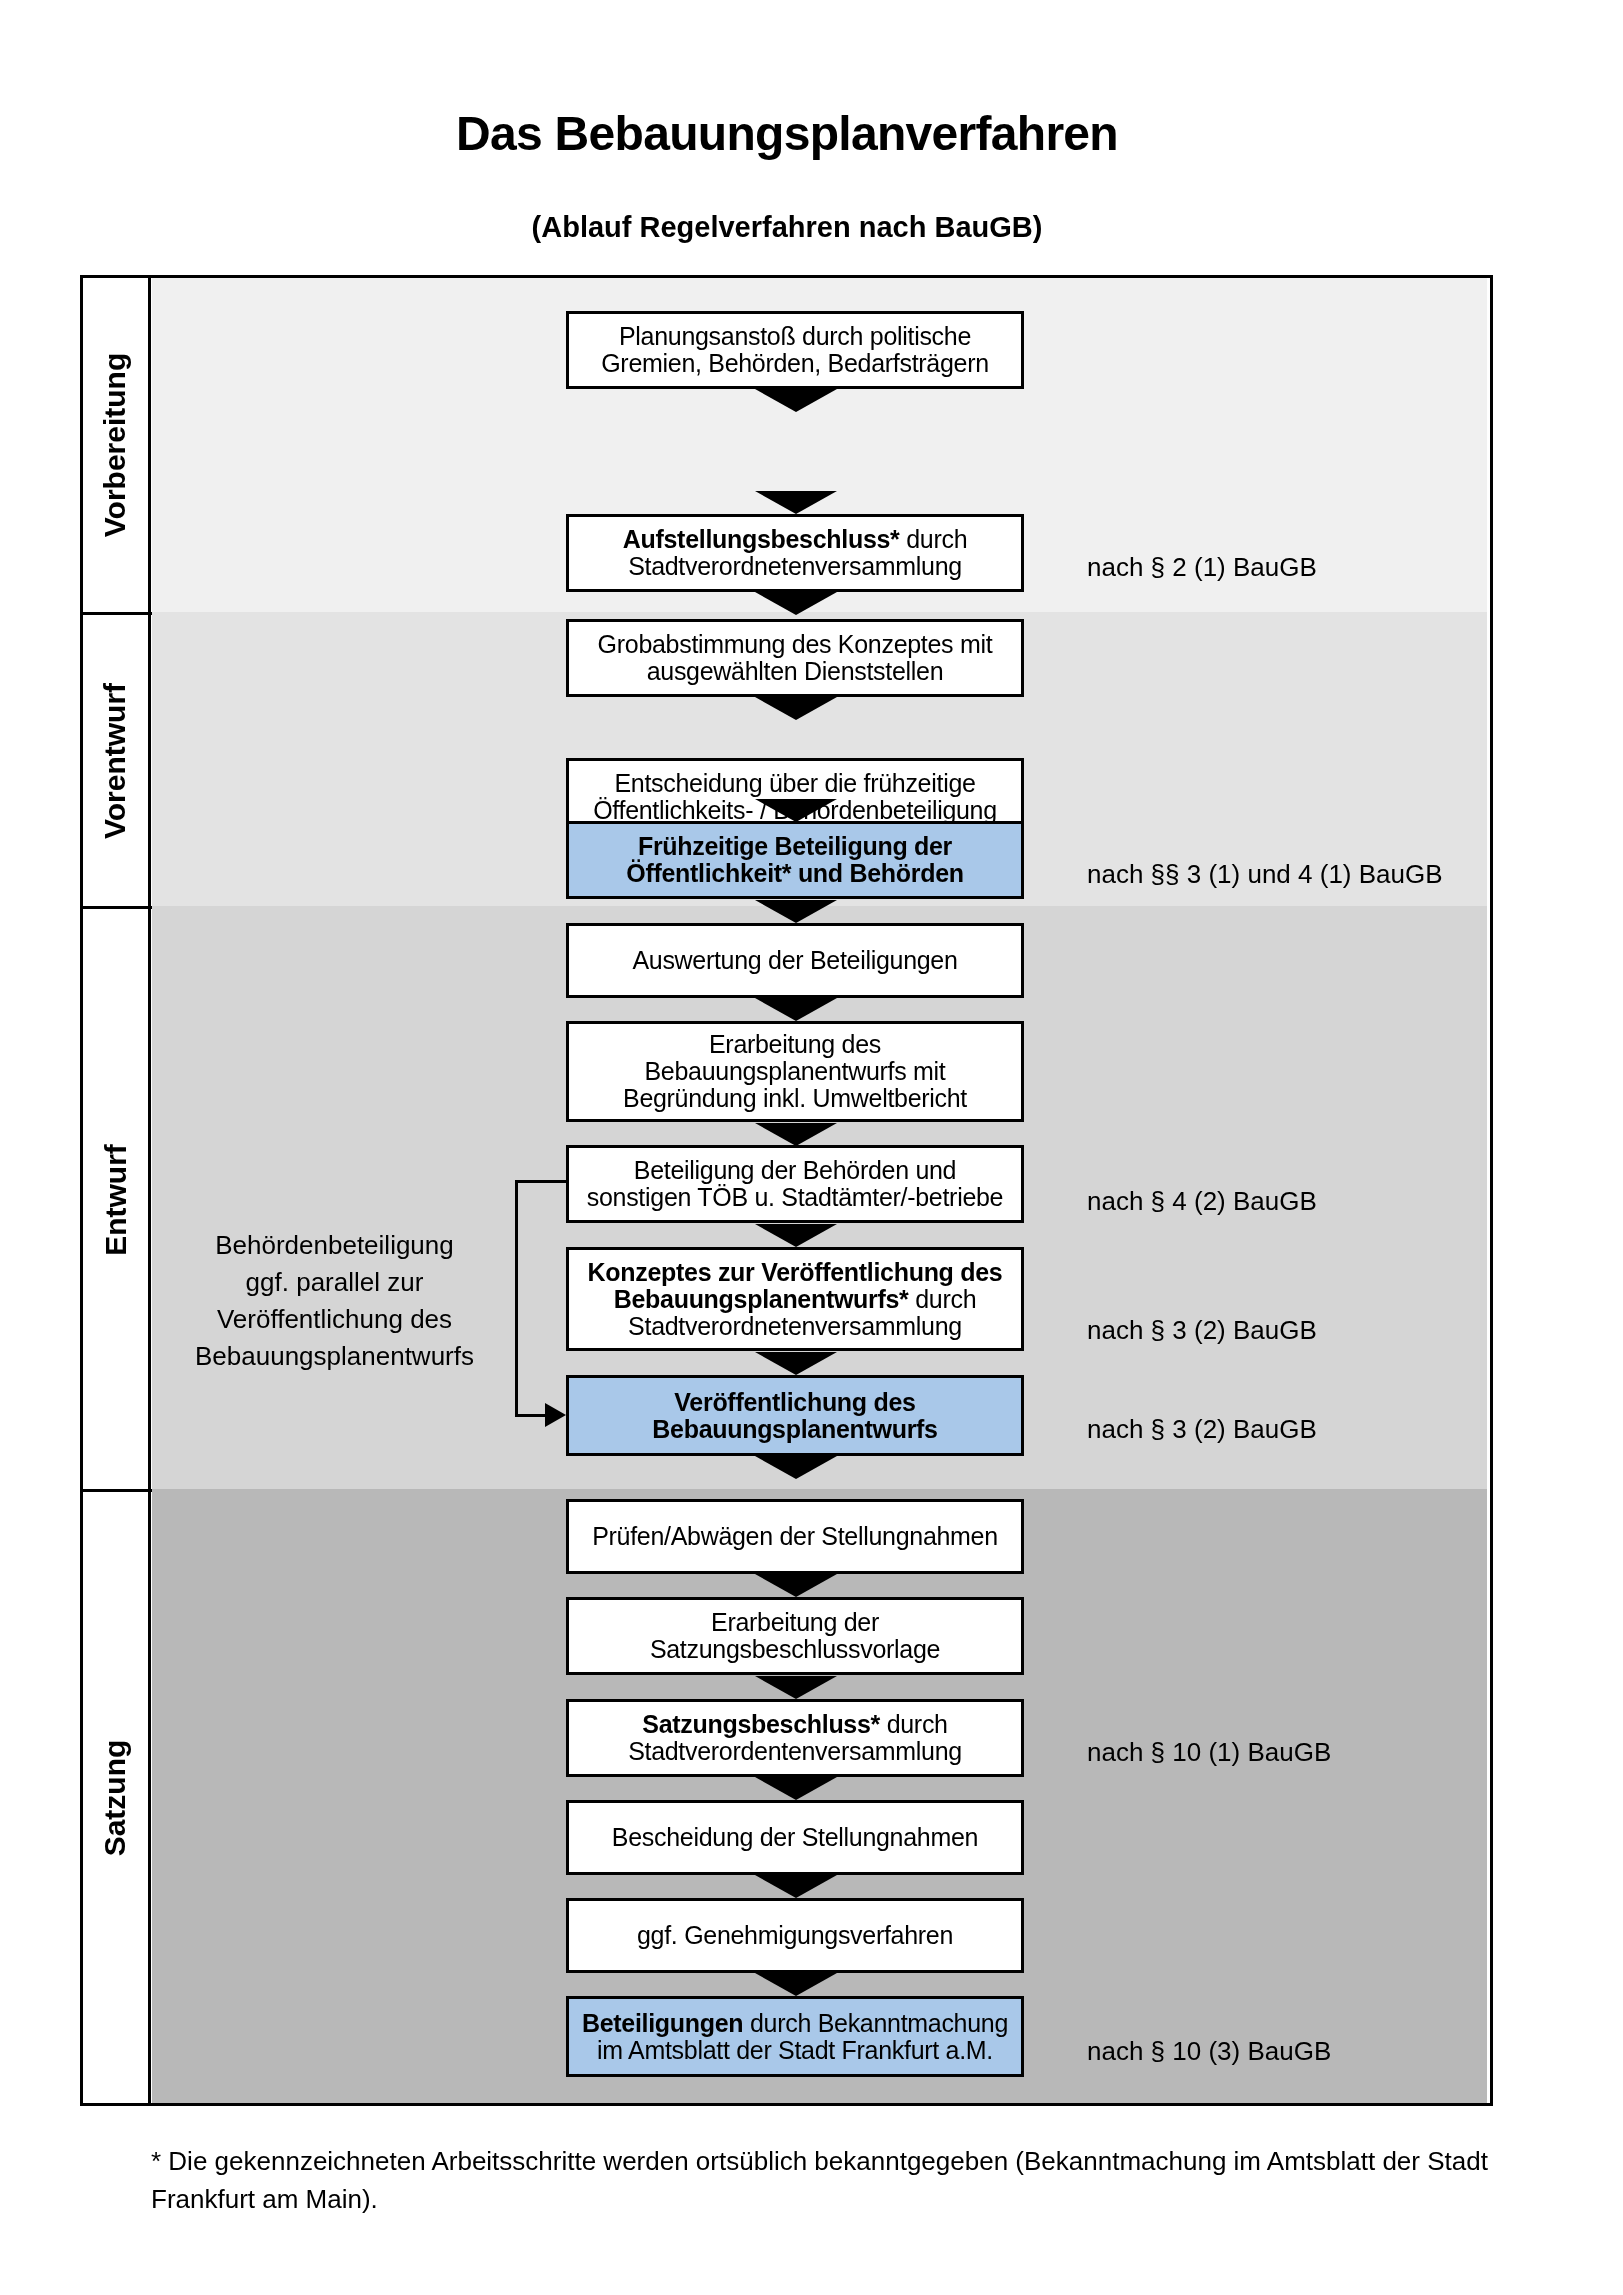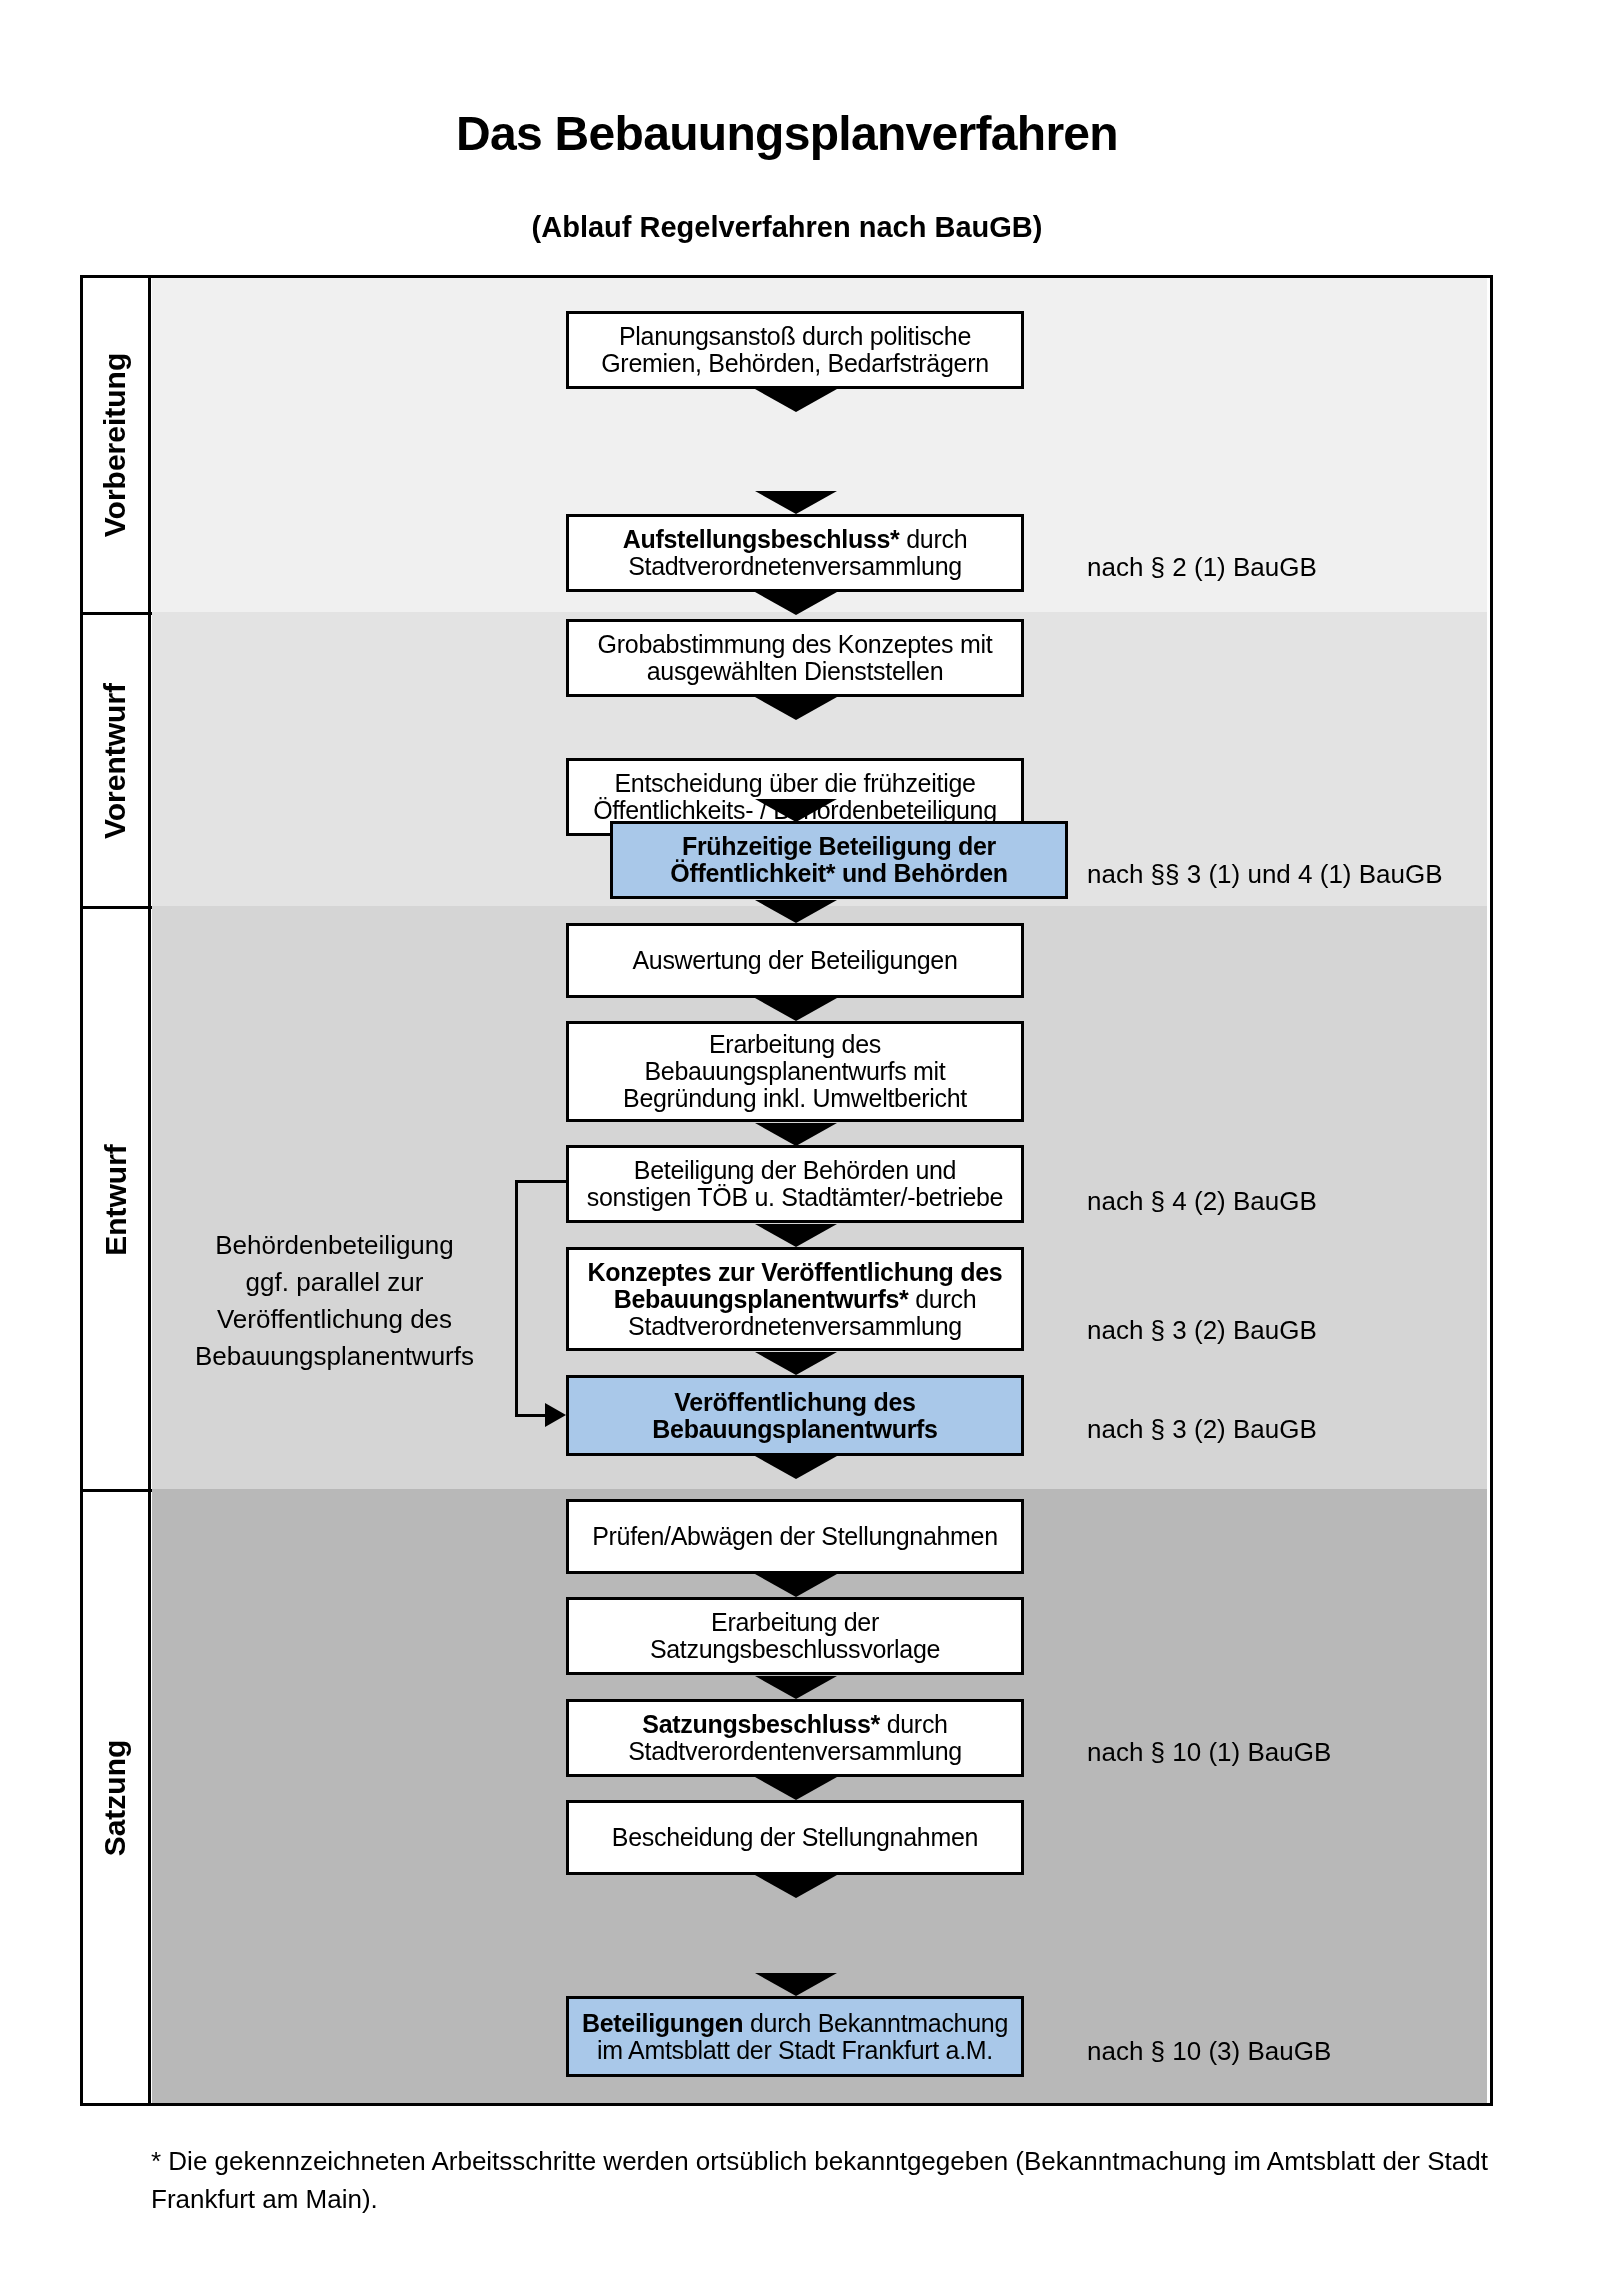--- a/index.html
+++ b/index.html
@@ -107,21 +107,21 @@
 Stadtverordnetenversammlung</span></div>
   </div>
   <div class="fbox" style="top:619px;height:72px">
     <div class="fbox-label"><b></b><span>Grobabstimmung des Konzeptes mit
 ausgewählten Dienststellen</span></div>
   </div>
   <div class="fbox" style="top:758px;height:72px">
     <div class="fbox-label"><b></b><span>Entscheidung über die frühzeitige
 Öffentlichkeits- / Behördenbeteiligung</span></div>
   </div>
-  <div class="fbox" style="top: 821px; height: 72px; background-color: rgb(169, 200, 233); margin-left: 44px;">
+  <div class="fbox" style="top: 821px; height: 72px; background-color: rgb(169, 200, 233);">
     <div class="fbox-label"><b>Frühzeitige Beteiligung der
 Öffentlichkeit* und Behörden</b><span></span></div>
   </div>
   <div class="fbox" style="top:923px;height:69px">
     <div class="fbox-label"><b></b><span>Auswertung der Beteiligungen</span></div>
   </div>
   <div class="fbox" style="top:1021px;height:95px">
     <div class="fbox-label"><b></b><span>Erarbeitung des
 Bebauungsplanentwurfs mit
 Begründung inkl. Umweltbericht</span></div>
@@ -145,20 +145,23 @@
   <div class="fbox" style="top:1597px;height:72px">
     <div class="fbox-label"><b></b><span>Erarbeitung der
 Satzungsbeschlussvorlage</span></div>
   </div>
   <div class="fbox" style="top:1699px;height:72px">
     <div class="fbox-label"><b>Satzungsbeschluss*</b><span> durch
 Stadtverordentenversammlung</span></div>
   </div>
   <div class="fbox" style="top:1800px;height:69px">
     <div class="fbox-label"><b></b><span>Bescheidung der Stellungnahmen</span></div>
+  </div>
+  <div class="fbox" style="top:1898px;height:69px">
+    <div class="fbox-label"><b></b><span>ggf. Genehmigungsverfahren</span></div>
   </div>
   <div class="fbox" style="top: 1996px; height: 75px; background-color: rgb(169, 200, 233);">
     <div class="fbox-label"><b>Beteiligungen</b><span> durch Bekanntmachung
 im Amtsblatt der Stadt Frankfurt a.M.</span></div>
   </div>
 
   <div class="arrow" style="top:389px"></div>
   <div class="arrow" style="top:491px"></div>
   <div class="arrow" style="top:592px"></div>
   <div class="arrow" style="top:697px"></div>

